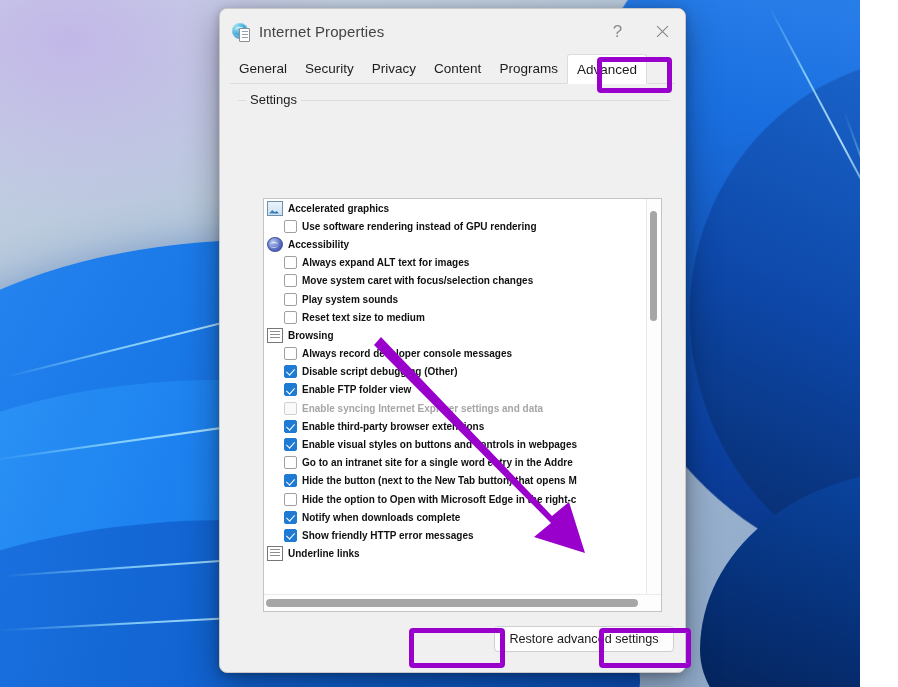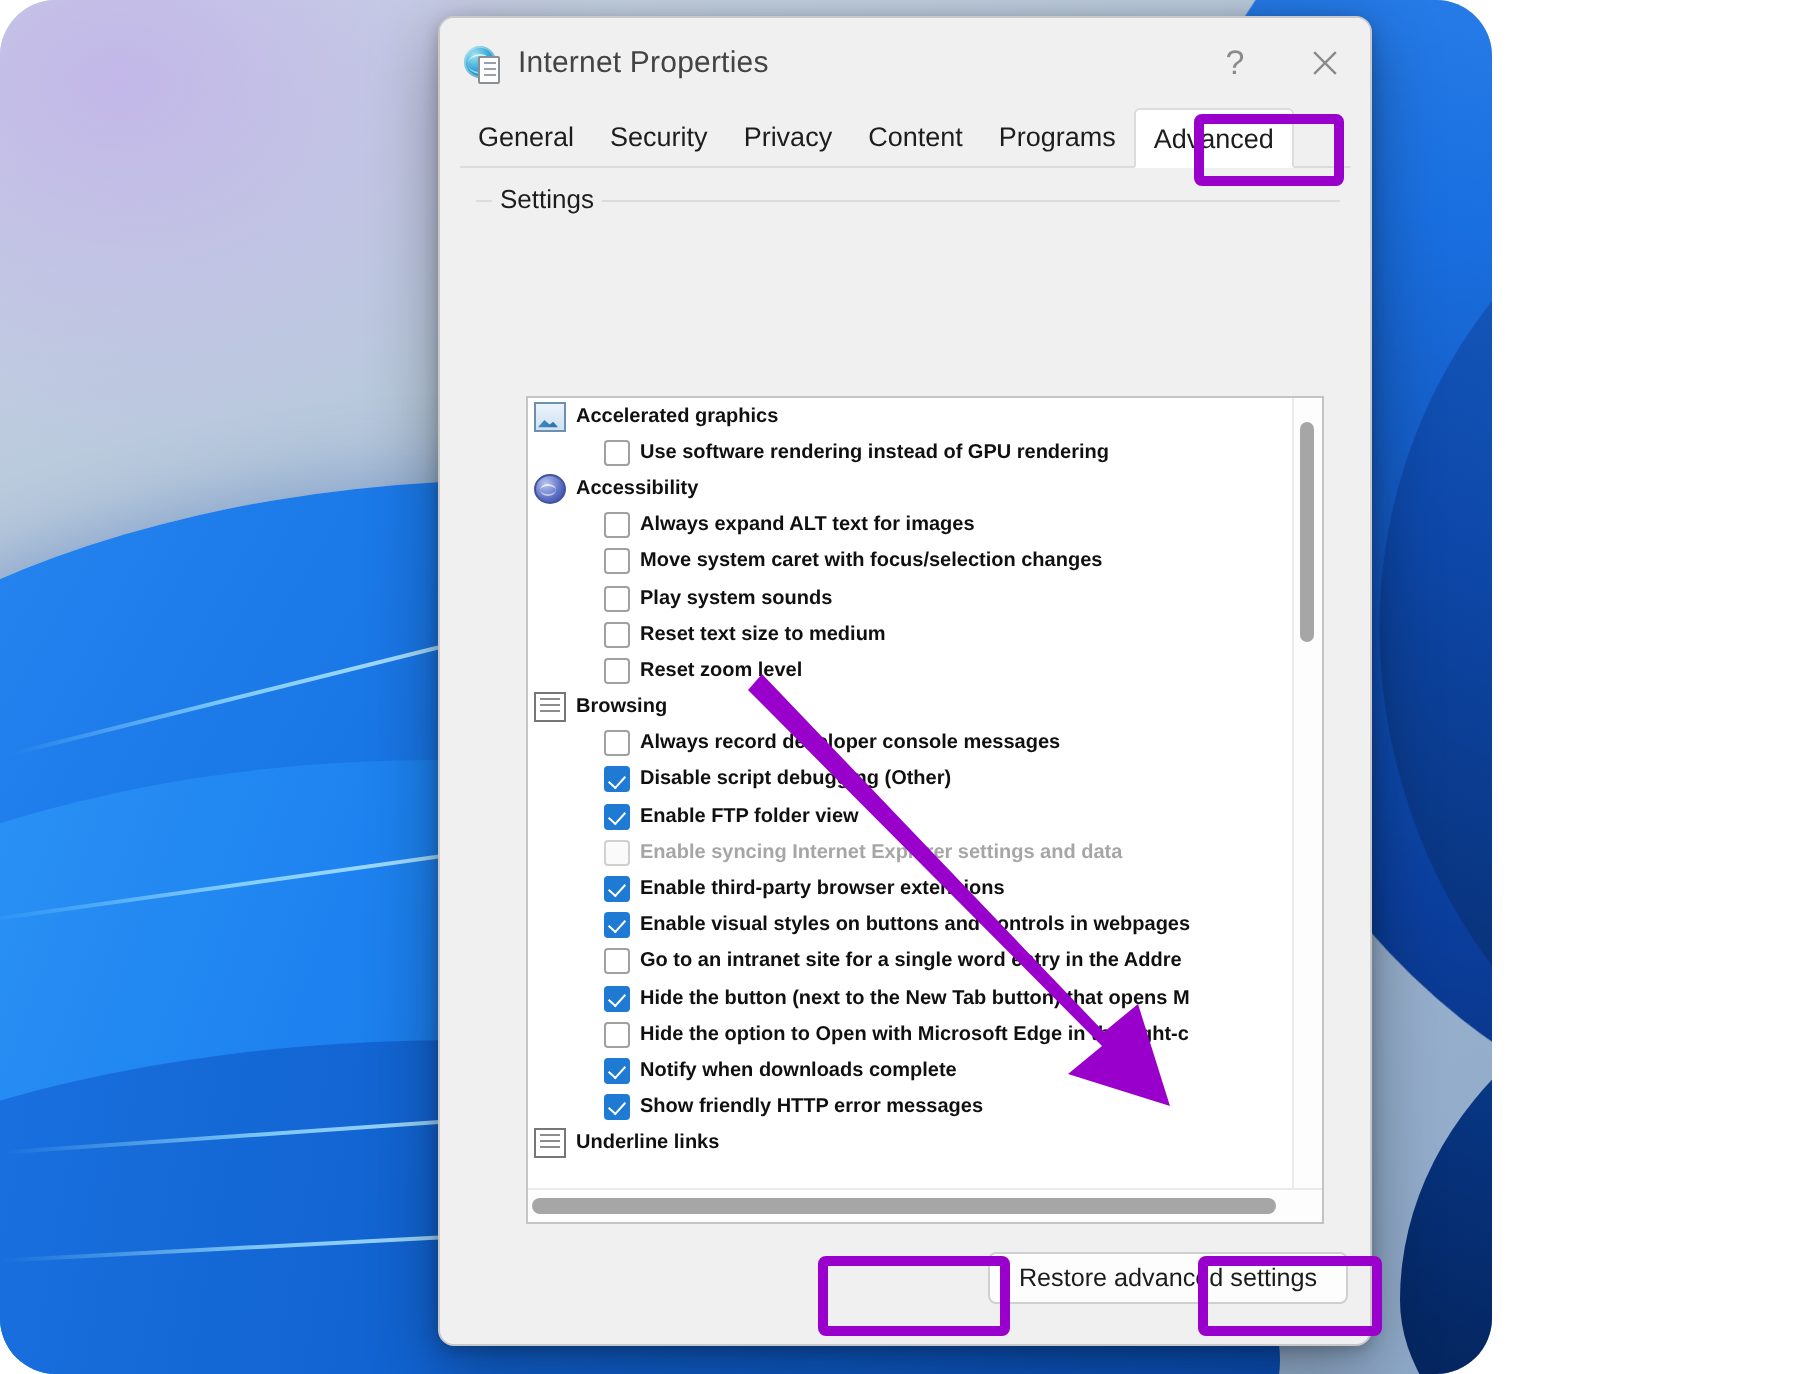--- a/index.html
+++ b/index.html
@@ -4,24 +4,23 @@
 <style>
   html, body {
     margin: 0; padding: 0;
     width: 898px; height: 687px;
     overflow: hidden;
     font-family: "Liberation Sans", sans-serif;
   }
 
   #screen {
     position: relative;
-    width: 746px; height: 687px;
+    width: 860px; height: 687px;
     overflow: hidden;
     background: #b9c9dd;
-    border-radius: 28px;
   }
 
   
   .wall {
     position: absolute; inset: 0;
     background:
       radial-gradient(ellipse 60% 50% at 8% 6%, #c2b7e8 0%, rgba(194,183,232,0) 55%),
       linear-gradient(160deg, #cdd9e6 0%, #b8c9dc 28%, #9fb6d0 52%, #8ea9c9 100%);
   }
   .blob {
@@ -198,21 +197,21 @@
   .row {
     display: flex; align-items: center;
     height: 18.2px;
     padding-left: 4px;
     font-size: 10px;
     color: #101010;
     white-space: nowrap;
     font-weight: bold;
   }
   .row.group { padding-left: 3px; }
-  .row.indent { padding-left: 38px; }
+  .row.indent { padding-left: 20px; }
   .row.disabled { color: #a6a6a6; }
   .row .lbl { margin-left: 5px; }
 
   
   .gicon { width: 14px; height: 13px; flex: none; position: relative; }
   .icon-image {
     background: linear-gradient(#eaf3fb, #cfe2f3);
     border: 1px solid #6f8fae;
   }
   .icon-image::after {
@@ -414,24 +413,20 @@
               <span class="lbl">Move system caret with focus/selection changes</span>
             </div>
             <div class="row indent">
               <span class="cb"></span>
               <span class="lbl">Play system sounds</span>
             </div>
             <div class="row indent">
               <span class="cb"></span>
               <span class="lbl">Reset text size to medium</span>
             </div>
-            <div class="row indent">
-              <span class="cb"></span>
-              <span class="lbl">Reset zoom level</span>
-            </div>
             <div class="row group">
               <span class="gicon icon-list">
                 <i></i>
               </span>
               <span class="lbl">Browsing</span>
             </div>
             <div class="row indent">
               <span class="cb"></span>
               <span class="lbl">Always record developer console messages</span>
             </div>

